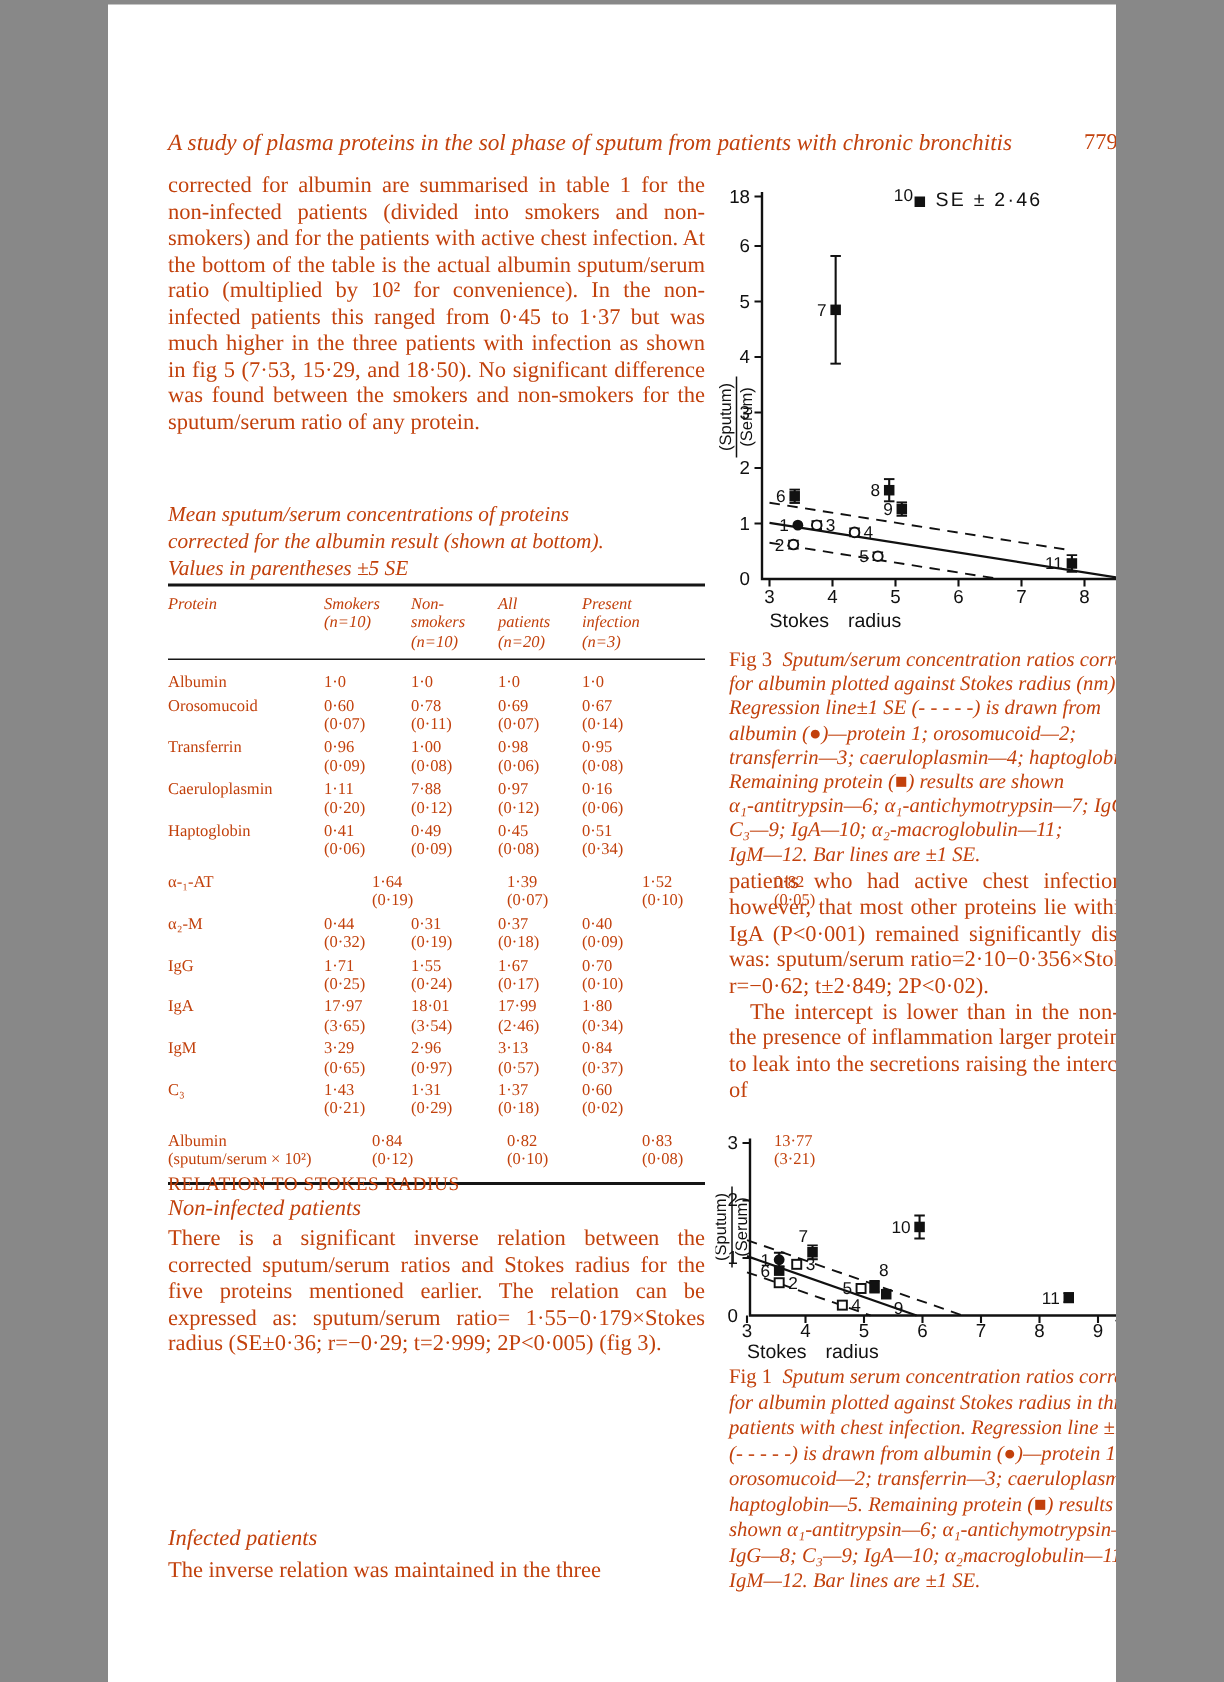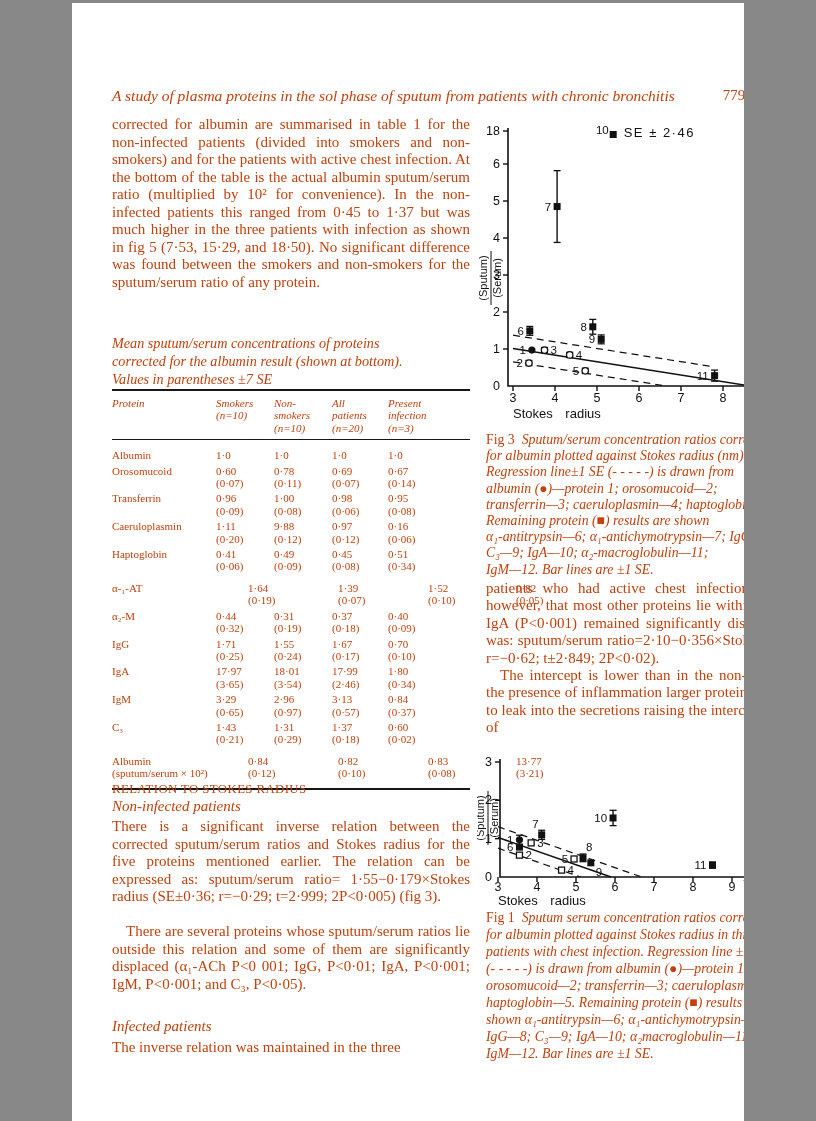--- a/index.html
+++ b/index.html
@@ -39,21 +39,21 @@
 
   <div class="abs running-head">
     <span class="running-title">A study of plasma proteins in the sol phase of sputum from patients with chronic bronchitis</span>
     <span class="running-page">779</span>
   </div>
 
   <div class="abs leftcol body-par" style="top:113px;">corrected for albumin are summarised in table 1 for the non-infected patients (divided into smokers and non-smokers) and for the patients with active chest infection. At the bottom of the table is the actual albumin sputum/serum ratio (multiplied by 10² for convenience). In the non-infected patients this ranged from 0·45 to 1·37 but was much higher in the three patients with infection as shown in fig 5 (7·53, 15·29, and 18·50). No significant difference was found between the smokers and non-smokers for the sputum/serum ratio of any protein.</div>
 
   <div class="abs leftcol tbl-caption" style="top:331px;">Mean sputum/serum concentrations of proteins
 corrected for the albumin result (shown at bottom).
-Values in parentheses ±7 SE</div>
+Values in parentheses ±5 SE</div>
 
   <div class="abs tbl" id="table-mount">
       <div class="tbl-head"><span>Protein</span><span>Smokers
 (n=10)</span><span>Non-
 smokers
 (n=10)</span><span>All
 patients
 (n=20)</span><span>Present
 infection
 (n=3)</span></div>
@@ -63,21 +63,21 @@
 (0·07)</span><span>0·78
 (0·11)</span><span>0·69
 (0·07)</span><span>0·67
 (0·14)</span></div>
         <div class="tbl-row"><span>Transferrin</span><span>0·96
 (0·09)</span><span>1·00
 (0·08)</span><span>0·98
 (0·06)</span><span>0·95
 (0·08)</span></div>
         <div class="tbl-row"><span>Caeruloplasmin</span><span>1·11
-(0·20)</span><span>9·88
+(0·20)</span><span>7·88
 (0·12)</span><span>0·97
 (0·12)</span><span>0·16
 (0·06)</span></div>
         <div class="tbl-row"><span>Haptoglobin</span><span>0·41
 (0·06)</span><span>0·49
 (0·09)</span><span>0·45
 (0·08)</span><span>0·51
 (0·34)</span></div>
         <div class="tbl-row gap"><span>α-₁-AT</span><span>1·64
 (0·19)</span><span>1·39
@@ -114,21 +114,20 @@
 (0·12)</span><span>0·82
 (0·10)</span><span>0·83
 (0·08)</span><span>13·77
 (3·21)</span></div>
       </div>
     </div>
 
   <div class="abs leftcol section-heading" style="top:779px;">RELATION TO STOKES RADIUS</div>
   <div class="abs leftcol subheading" style="top:795px;">Non-infected patients</div>
   <div class="abs leftcol body-par" style="top:815px;">There is a significant inverse relation between the corrected sputum/serum ratios and Stokes radius for the five proteins mentioned earlier. The relation can be expressed as: sputum/serum ratio= 1·55−0·179×Stokes radius (SE±0·36;  r=−0·29; t=2·999; 2P&lt;0·005) (fig 3).</div>
-  <div class="abs leftcol body-par indent" style="top:920px;">There are several proteins whose sputum/serum ratios lie outside this relation and some of them are significantly displaced (α₁-ACh P&lt;0 001; IgG, P&lt;0·01; IgA, P&lt;0·001; IgM, P&lt;0·001; and C₃, P&lt;0·05).</div>
   <div class="abs leftcol subheading" style="top:1015px;">Infected patients</div>
   <div class="abs leftcol body-par" style="top:1036px;">The inverse relation was maintained in the three</div>
 
   <svg class="figsvg" id="fig3-svg" style="left:405px;top:112px;" width="400" height="316">
       <g>
         <line x1="36" y1="233.519" x2="273.68715083798884" y2="271" stroke="#111" stroke-width="1.5"></line>
         <line x1="36" y1="220.19899999999998" x2="235.5" y2="251.65824999999998" stroke="#111" stroke-width="1.25" stroke-dasharray="7 5"></line>
         <line x1="36" y1="246.839" x2="189.21787709497207" y2="271" stroke="#111" stroke-width="1.25" stroke-dasharray="7 5"></line>
         <path d="M 31 13 L 31 271 L 377 271" fill="none" stroke="#111" stroke-width="1.6"></path>
         <line x1="36" y1="271" x2="36" y2="276" stroke="#111" stroke-width="1.4"></line>

